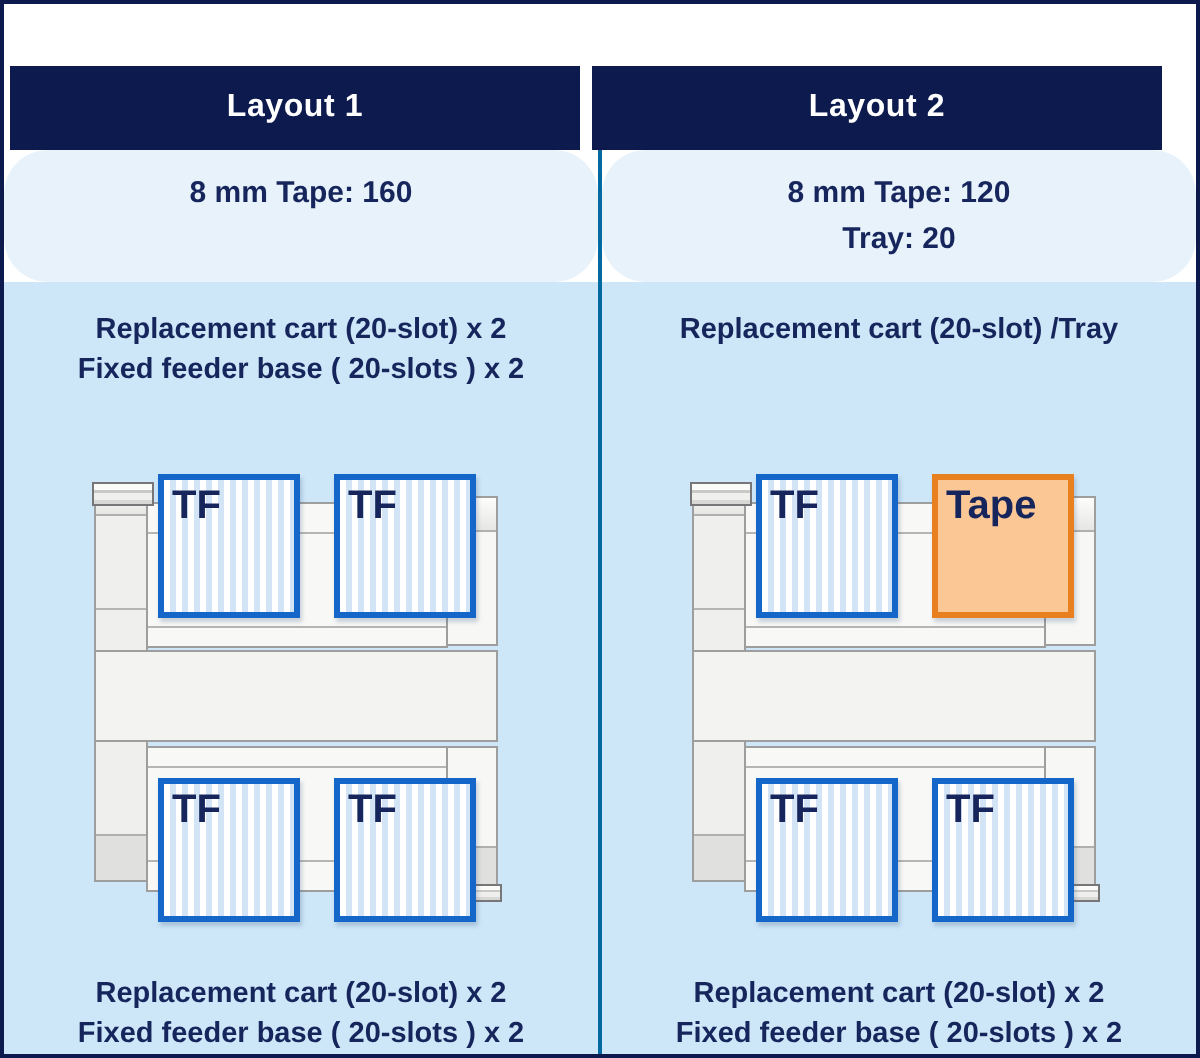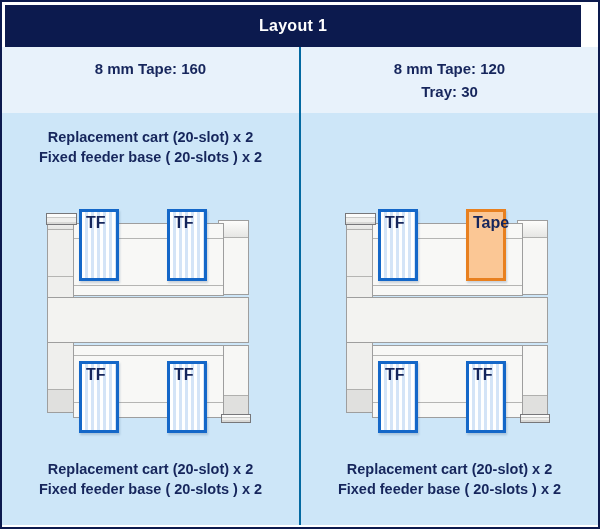--- a/index.html
+++ b/index.html
@@ -2,33 +2,33 @@
 <html><head>
 <meta charset="utf-8">
 <style>
   html,body{margin:0;padding:0;background:#ffffff;}
   body{font-family:"Liberation Sans","DejaVu Sans",sans-serif;}
   .panel{
     position:relative;width:600px;height:529px;box-sizing:border-box;
     border:2px solid #0c1a4e;background:#ffffff;overflow:hidden;
   }
   
-  .header-row{display:flex;gap:6px;padding:3px 17px 0 3px;background:#ffffff;}
+  .header-row{display:flex;gap:6px;padding:3px 17px 0 3px;background:#ffffff;margin-top:28px;}
   .header-cell{
     flex:1;height:42px;background:#0c1a4e;color:#ffffff;
     display:flex;align-items:center;justify-content:center;
     font-size:16px;font-weight:bold;letter-spacing:.3px;
   }
   
   .columns{display:flex;height:478px;}
   .col{width:297px;display:flex;flex-direction:column;}
   .col.right{border-left:2px solid #0369a1;}
   .counts{
     background:#e8f2fb;height:66px;box-sizing:border-box;padding-top:10px;
-    text-align:center;color:#16265c;font-weight:bold;font-size:15px;line-height:23px;
+    text-align:center;color:#16265c;font-weight:bold;font-size:15px;line-height:23px;border-radius:22px;
   }
   .bluearea{position:relative;background:#cde6f8;flex:1;}
   .summary{
     position:absolute;left:0;width:100%;text-align:center;
     color:#16265c;font-weight:bold;font-size:14.5px;line-height:20px;
   }
   .summary.top{top:14px;}
   .summary.bottom{top:346px;}
   
   .diagram{position:absolute;left:0;top:80px;width:100%;height:260px;}
@@ -43,39 +43,40 @@
   .band{left:45px;top:104px;width:202px;height:46px;background:#f3f3f1;z-index:3;}
   .hline{position:absolute;left:0;right:0;height:1px;background:#b5b5b3;}
   .rail{
     position:absolute;box-sizing:border-box;border:1px solid #77777a;z-index:5;
     background:linear-gradient(180deg,#fbfbfa 0 28%,#c9c9c7 28% 45%,#efefed 45% 78%,#d8d8d6 78% 100%);
   }
   .rail.tl{left:44px;top:20px;width:31px;height:12px;}
   .rail.br{left:219px;top:221px;width:30px;height:9px;}
   
   .cart{
-    position:absolute;box-sizing:border-box;width:40px;height:72px;z-index:6;
+    position:absolute;box-sizing:border-box;width:71px;height:72px;z-index:6;
     border:3px solid #1467c8;
     background:repeating-linear-gradient(90deg,#ffffff 0 3px,#d4e4f7 3px 6px);
-    color:#16265c;font-weight:bold;font-size:16px;padding:2px 0 0 4px;
+    color:#16265c;font-weight:bold;font-size:20px;padding:2px 0 0 4px;
     box-shadow:1px 2px 2px rgba(60,90,130,.25);
   }
   .cart.tray{border-color:#e8801f;background:#fbc795;}
   .cart.p1{left:77px;top:16px;}
   .cart.p2{left:165px;top:16px;}
   .cart.p3{left:77px;top:168px;}
   .cart.p4{left:165px;top:168px;}
 </style>
 </head>
 <body>
 
 <div class="panel">
 
   <div class="header-row">
     <div class="header-cell">Layout 1</div>
+    <div class="header-cell">Layout 2</div>
   </div>
 
   <div class="columns">
 
     <div class="col">
       <div class="counts">
         <div>8 mm Tape: 160</div>
       </div>
       <div class="bluearea">
         <div class="summary top">
@@ -116,24 +117,25 @@
         <div class="summary bottom">
           <div>Replacement cart (20-slot) x 2</div>
           <div>Fixed feeder base ( 20-slots ) x 2</div>
         </div>
       </div>
     </div>
 
     <div class="col right">
       <div class="counts">
         <div>8 mm Tape: 120</div>
-        <div>Tray: 30</div>
+        <div>Tray: 20</div>
       </div>
       <div class="bluearea">
         <div class="summary top">
+          <div>Replacement cart (20-slot) /Tray</div>
         </div>
 
         <div class="diagram">
           <div class="m pillar-left">
             <div class="cap" style="top:0;height:14px;"></div>
             <div class="hline" style="top:60px;"></div>
             <div class="dark-seg" style="height:22px;"></div>
           </div>
           <div class="m body-top">
             <div class="hline" style="top:14px;"></div>

